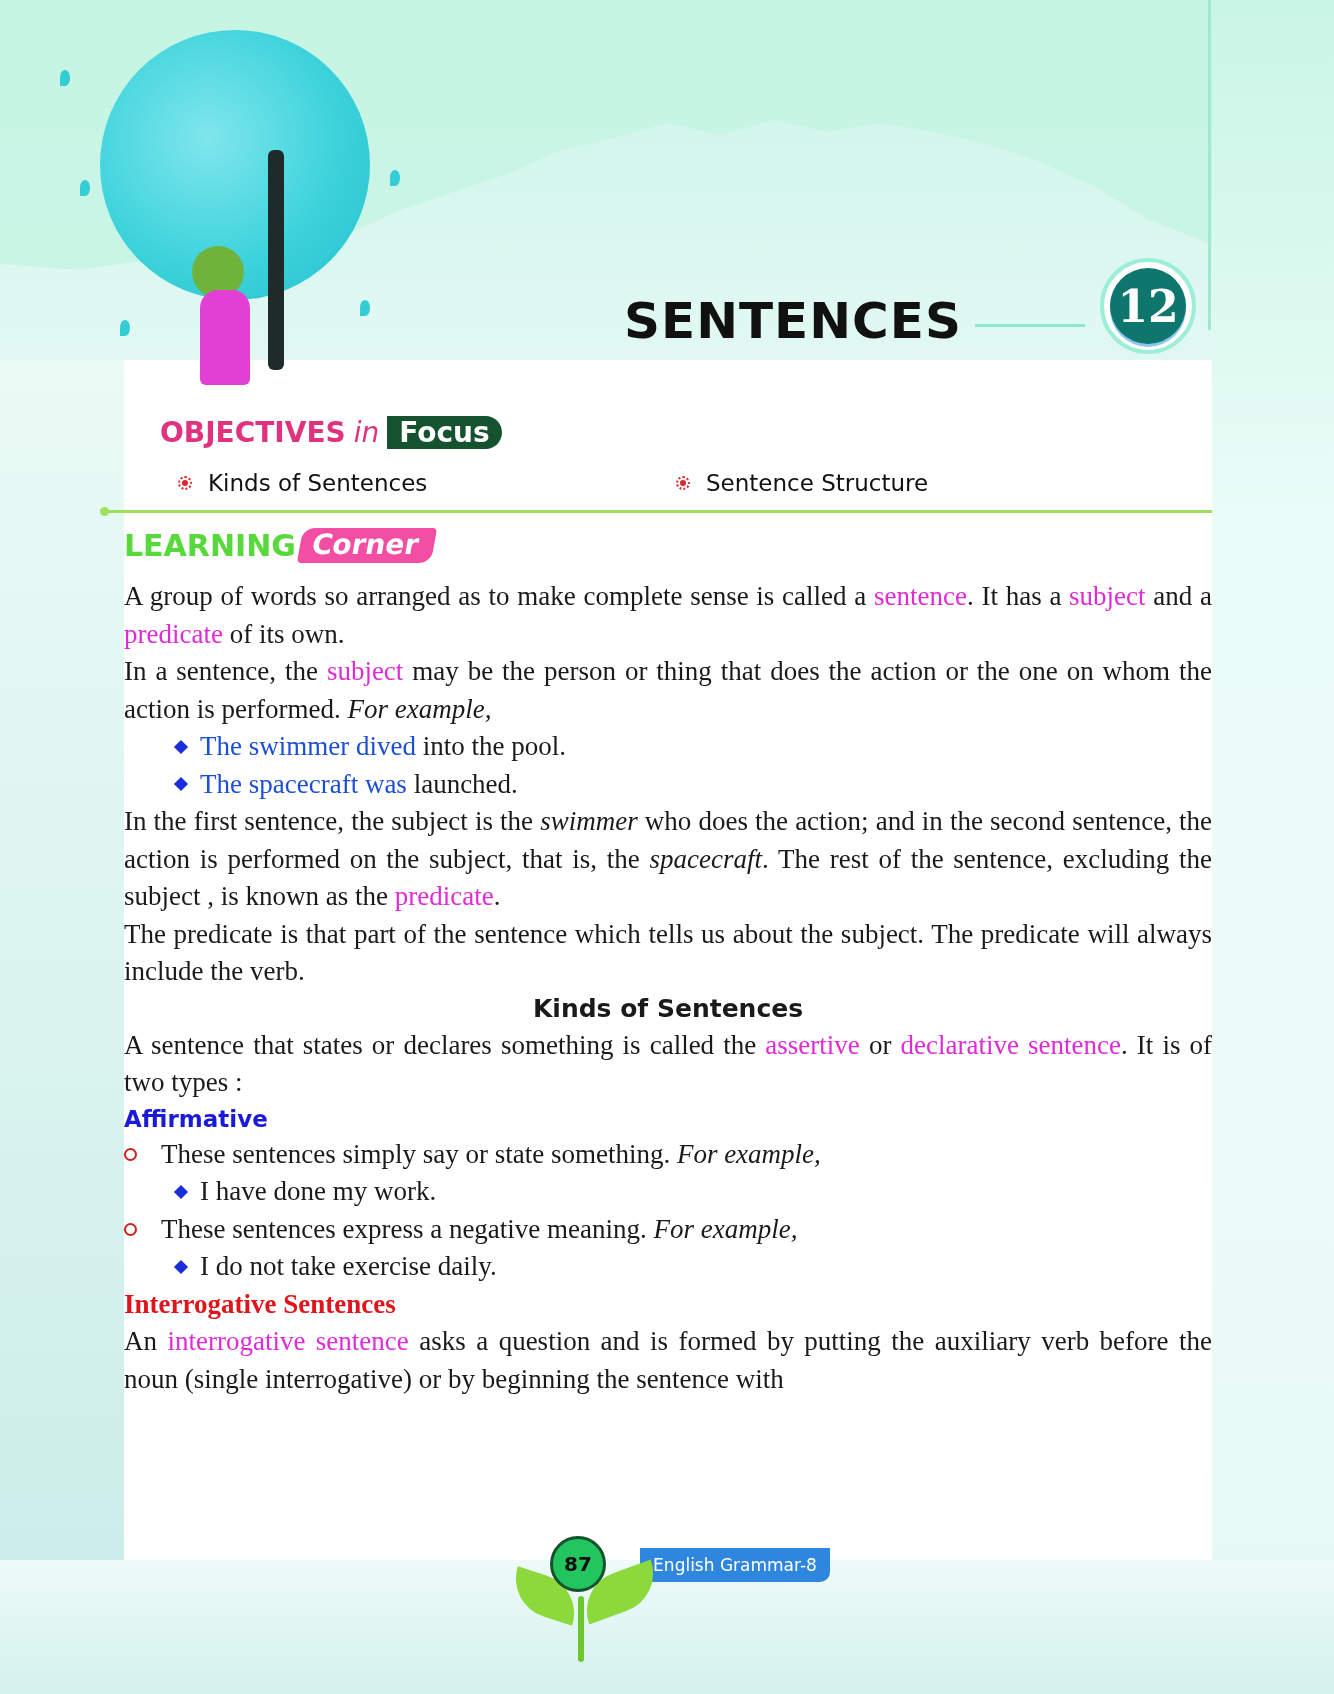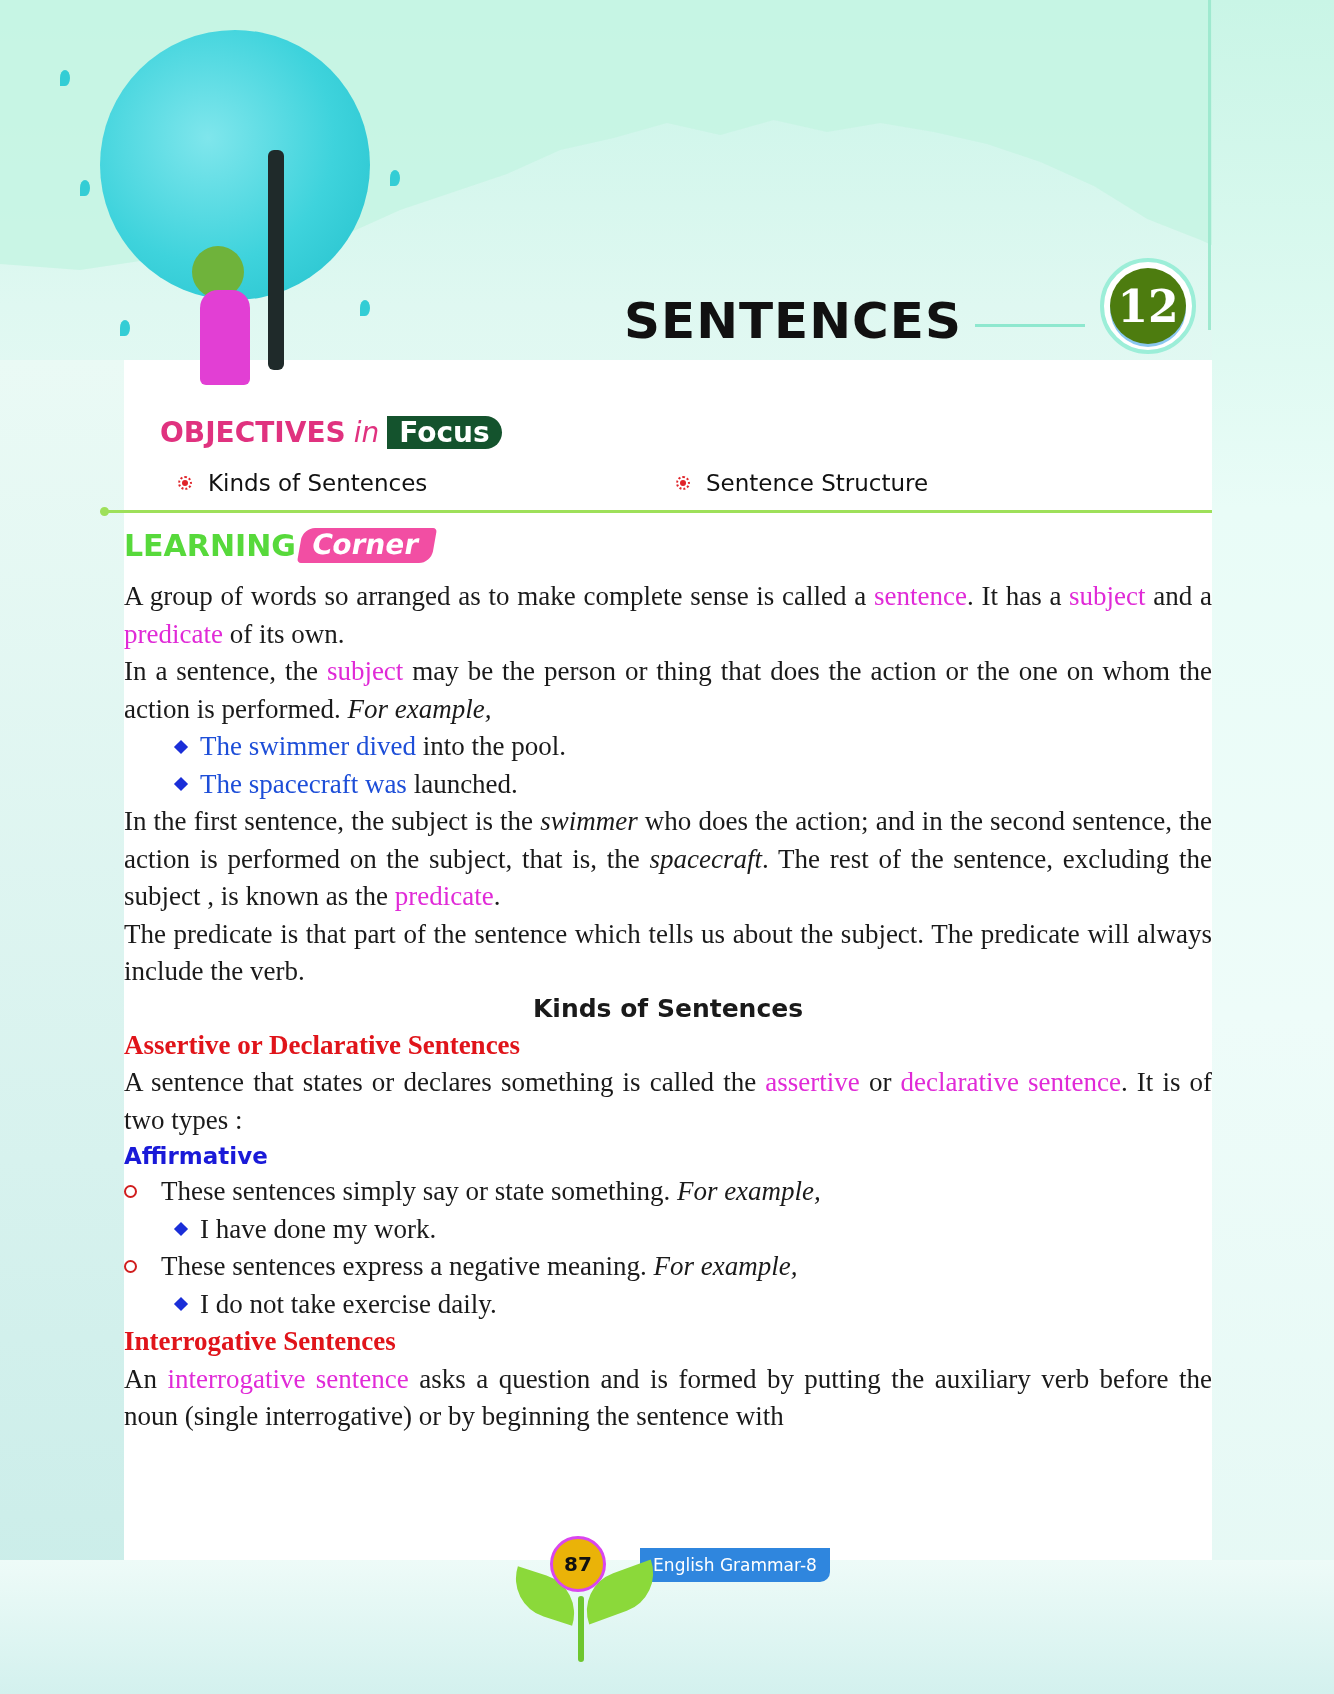--- a/index.html
+++ b/index.html
@@ -52,21 +52,21 @@
       position: absolute; left: 624px; top: 292px;
       font-family: "DejaVu Sans", sans-serif; font-weight: 900; font-size: 50px; letter-spacing: 1px; color: #111;
     }
     .title-line { position: absolute; left: 975px; top: 324px; width: 110px; height: 3px; background: #8ee8cf; }
     .chapter-ring {
       position: absolute; left: 1100px; top: 258px; width: 96px; height: 96px; border-radius: 50%;
       border: 4px solid #9ceed8; background: #ffffff;
     }
     .chapter-badge {
       position: absolute; left: 1110px; top: 268px; width: 76px; height: 76px; border-radius: 50%;
-      background: #4d7c0f; color: #fff; font-family: "DejaVu Serif", serif; font-weight: bold; font-size: 44px;
+      background: #0f766e; color: #fff; font-family: "DejaVu Serif", serif; font-weight: bold; font-size: 44px;
       display: flex; align-items: center; justify-content: center; box-shadow: 0 3px 0 #8ac7f0;
     }
 
     
     .objectives-title {
       position: absolute; left: 160px; top: 416px; font-family: "DejaVu Sans", sans-serif; font-weight: bold;
       font-size: 28px; color: #e0327f; display: flex; align-items: center; gap: 8px;
     }
     .objectives-title .in { font-style: italic; font-weight: normal; }
     .focus-chip { background: #14532d; color: #fff; padding: 0 12px; border-radius: 0 18px 18px 0; }
@@ -113,22 +113,22 @@
     .blue-head { color: #1a1ad8; font-family: "DejaVu Sans", sans-serif; font-weight: bold; font-size: 23px; line-height: 34px; }
 
     
     .footer { position: absolute; left: 490px; top: 1536px; width: 360px; height: 130px; }
     .footer-banner {
       position: absolute; left: 150px; top: 12px; width: 190px; height: 34px; background: #2f86de; color: #fff;
       font-family: "DejaVu Sans", sans-serif; font-size: 17px; display: flex; align-items: center; justify-content: center;
       border-radius: 0 0 10px 0;
     }
     .page-circle {
-      position: absolute; left: 60px; top: 0; width: 56px; height: 56px; border-radius: 50%; background: #eab308;
-      border: 3px solid #d946ef; font-family: "DejaVu Sans", sans-serif; font-weight: bold; font-size: 20px;
+      position: absolute; left: 60px; top: 0; width: 56px; height: 56px; border-radius: 50%; background: #22c55e;
+      border: 3px solid #14532d; font-family: "DejaVu Sans", sans-serif; font-weight: bold; font-size: 20px;
       display: flex; align-items: center; justify-content: center; color: #111;
     }
     .sprout-l { position: absolute; left: 20px; top: 40px; width: 70px; height: 40px; background: #8bd93a; border-radius: 0 60px 0 60px; transform: rotate(18deg); }
     .sprout-r { position: absolute; left: 90px; top: 36px; width: 80px; height: 40px; background: #8bd93a; border-radius: 60px 0 60px 0; transform: rotate(-20deg); }
     .stem { position: absolute; left: 88px; top: 60px; width: 6px; height: 66px; background: #6ec62e; border-radius: 3px; }
   </style>
 </head>
 <body>
 
 <div class="top-splash"></div>
@@ -185,21 +185,20 @@
   </div>
   <div class="bullet-row">
     <span class="diamond"></span>
     <span><span class="ex">The spacecraft </span><span class="ex ul">was</span><span> launched.</span></span>
   </div>
   <p class="p"><span>In the first sentence, the subject is the </span><span class="it">swimmer</span><span> who does the action; and in the second sentence, the action is performed on the subject, that is, the </span><span class="it">spacecraft</span><span>. The rest of the sentence, excluding the subject , is known as the </span><span class="hl">predicate</span><span>.</span></p>
   <p class="p">The predicate is that part of the sentence which tells us about the subject. The predicate will always include the verb.</p>
 
   <div class="center-head">Kinds of Sentences</div>
 
-  <div class="red-head">Assertive or Declarative Sentences</div>
   <p class="p"><span>A sentence that states or declares something is called the </span><span class="hl">assertive</span><span> or </span><span class="hl">declarative sentence</span><span>.  It is of two types :</span></p>
 
   <div class="blue-head">Affirmative</div>
   <div class="circle-row">
     <span class="ring"></span>
     <span><span>These sentences simply say or state something. </span><span class="it">For example,</span></span>
   </div>
   <div class="bullet-row">
     <span class="diamond"></span>
     <span>I have done my work.</span>

